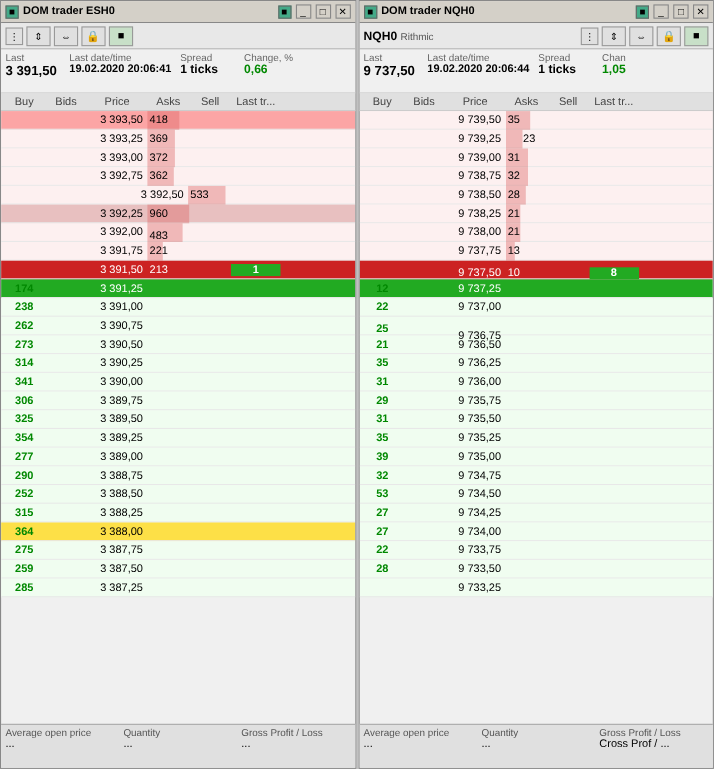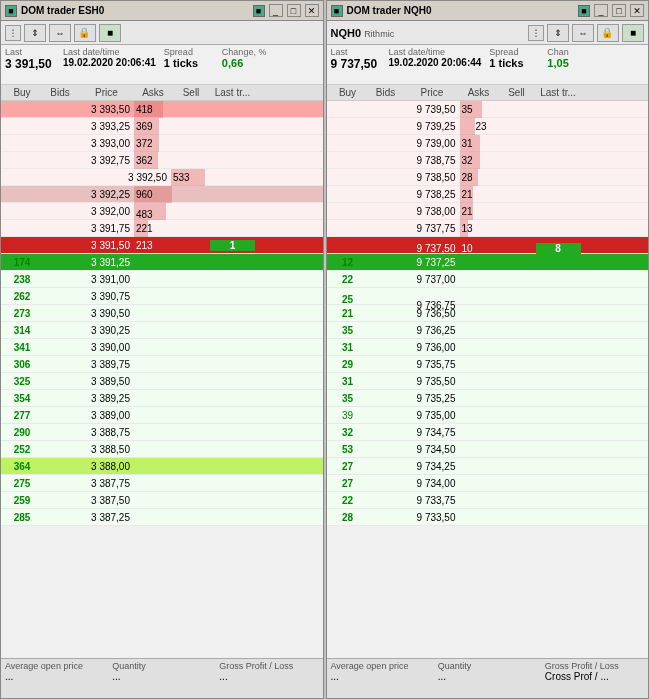--- a/index.html
+++ b/index.html
@@ -380,21 +380,31 @@
       <div class="row" style="background: rgb(240, 253, 240);">
         <div class="cell buy-cell" style="background: transparent; color: rgb(0, 136, 0); font-weight: bold;">252</div>
         <div class="cell"></div>
         <div class="price-cell" style="color: rgb(0, 0, 0);">3 388,50</div>
         <div style="position: relative; height: 17px; display: flex; align-items: center;">
           <span style="position: relative; z-index: 1; font-size: 10px; padding-left: 2px;"></span>
         </div>
         <div class="cell"></div>
         <div class="cell"></div>
       </div>
-      <div class="row" style="background: #bef264;">
+      <div class="row" style="background: rgb(240, 253, 240);">
+        <div class="cell buy-cell" style="background: transparent; color: rgb(0, 136, 0); font-weight: bold;">315</div>
+        <div class="cell"></div>
+        <div class="price-cell" style="color: rgb(0, 0, 0);">3 388,25</div>
+        <div style="position: relative; height: 17px; display: flex; align-items: center;">
+          <span style="position: relative; z-index: 1; font-size: 10px; padding-left: 2px;"></span>
+        </div>
+        <div class="cell"></div>
+        <div class="cell"></div>
+      </div>
+      <div class="row" style="background: #fde047;">
         <div class="cell buy-cell" style="background: transparent; color: rgb(0, 136, 0); font-weight: bold;">364</div>
         <div class="cell"></div>
         <div class="price-cell" style="color: rgb(0, 0, 0);">3 388,00</div>
         <div style="position: relative; height: 17px; display: flex; align-items: center;">
           <span style="position: relative; z-index: 1; font-size: 10px; padding-left: 2px;"></span>
         </div>
         <div class="cell"></div>
         <div class="cell"></div>
       </div>
       <div class="row" style="background: rgb(240, 253, 240);">
@@ -669,21 +679,21 @@
         <div class="cell buy-cell" style="background: transparent; color: rgb(0, 136, 0); font-weight: bold;">35</div>
         <div class="cell"></div>
         <div class="price-cell" style="color: rgb(0, 0, 0);">9 735,25</div>
         <div style="position: relative; height: 17px; display: flex; align-items: center;">
           <span style="position: relative; z-index: 1; font-size: 10px; padding-left: 2px;"></span>
         </div>
         <div class="cell"></div>
         <div class="cell"></div>
       </div>
       <div class="row" style="background: rgb(240, 253, 240);">
-        <div class="cell buy-cell" style="background: transparent; color: rgb(0, 136, 0); font-weight: normal; text-align: center;">39</div>
+        <div class="cell buy-cell" style="background: transparent; color: rgb(0, 136, 0); font-weight: bold; text-align: center;">39</div>
         <div class="cell"></div>
         <div class="price-cell" style="color: rgb(0, 0, 0);">9 735,00</div>
         <div style="position: relative; height: 17px; display: flex; align-items: center;">
           <span style="position: relative; z-index: 1; font-size: 10px; padding-left: 2px;"></span>
         </div>
         <div class="cell"></div>
         <div class="cell"></div>
       </div>
       <div class="row" style="background: rgb(240, 253, 240);">
         <div class="cell buy-cell" style="background: transparent; color: rgb(0, 136, 0); font-weight: bold;">32</div>
@@ -732,20 +742,30 @@
         <div style="position: relative; height: 17px; display: flex; align-items: center;">
           <span style="position: relative; z-index: 1; font-size: 10px; padding-left: 2px;"></span>
         </div>
         <div class="cell"></div>
         <div class="cell"></div>
       </div>
       <div class="row" style="background: rgb(240, 253, 240);">
         <div class="cell buy-cell" style="background: transparent; color: rgb(0, 136, 0); font-weight: bold;">28</div>
         <div class="cell"></div>
         <div class="price-cell" style="color: rgb(0, 0, 0);">9 733,50</div>
+        <div style="position: relative; height: 17px; display: flex; align-items: center;">
+          <span style="position: relative; z-index: 1; font-size: 10px; padding-left: 2px;"></span>
+        </div>
+        <div class="cell"></div>
+        <div class="cell"></div>
+      </div>
+      <div class="row" style="background: rgb(240, 253, 240);">
+        <div class="cell buy-cell" style="background: transparent;"></div>
+        <div class="cell"></div>
+        <div class="price-cell" style="color: rgb(0, 0, 0);">9 733,25</div>
         <div style="position: relative; height: 17px; display: flex; align-items: center;">
           <span style="position: relative; z-index: 1; font-size: 10px; padding-left: 2px;"></span>
         </div>
         <div class="cell"></div>
         <div class="cell"></div>
       </div>
     </div>
     <div class="footer" style="position: relative;">
     <div class="footer-cell">
       <span class="footer-label">Average open price</span>

